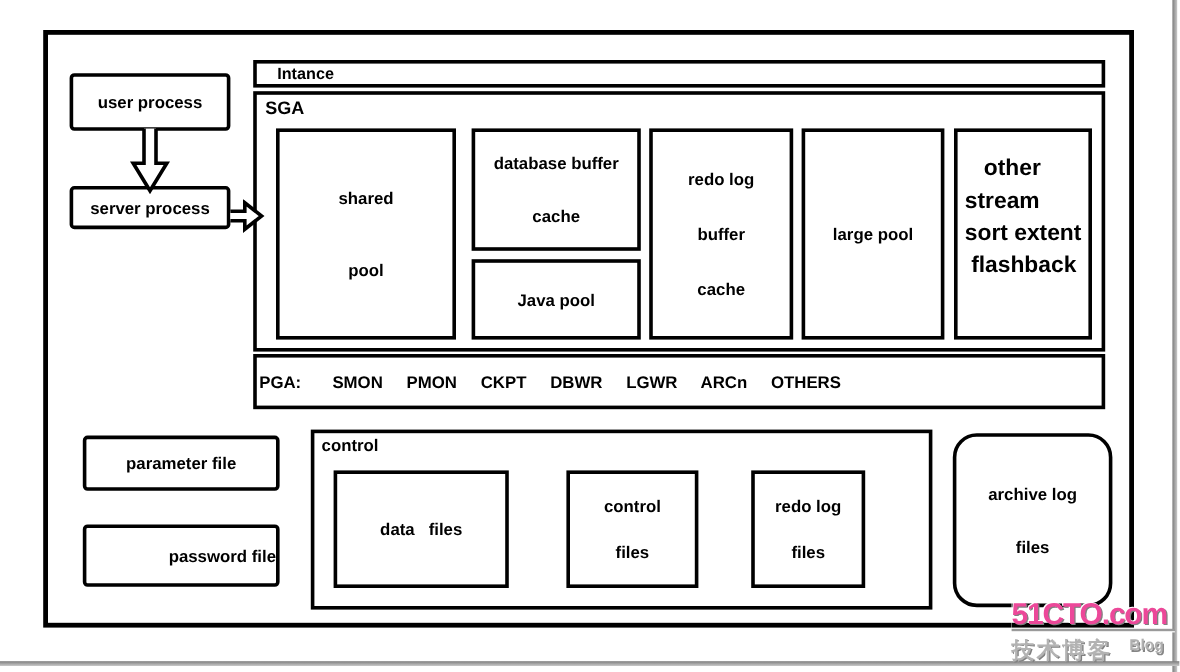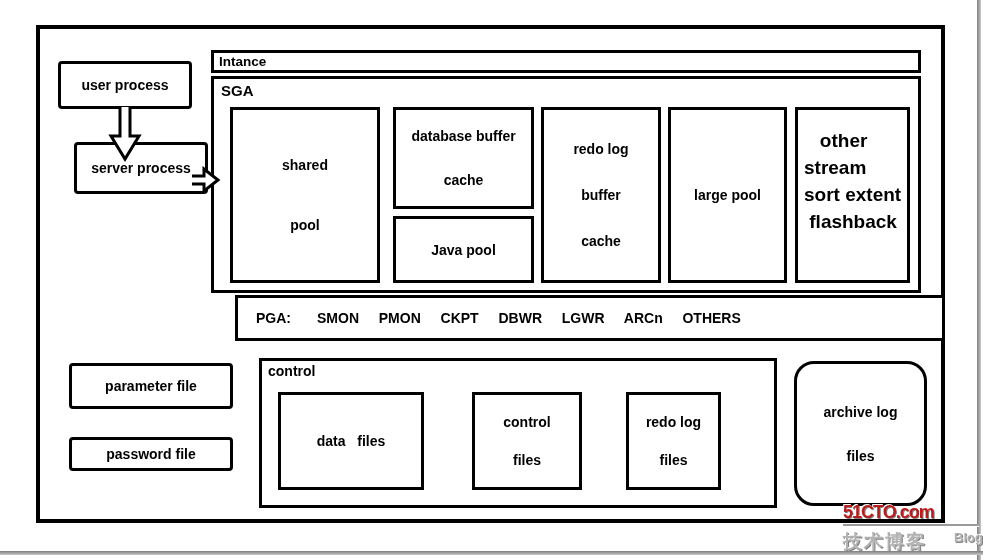--- a/index.html
+++ b/index.html
@@ -10,35 +10,35 @@
   .box      { position:absolute; border:3px solid #000; background:#fff; }
   .rounded  { border-radius:4px; }
   .center   { display:flex; align-items:center; justify-content:center; text-align:center; }
   .lbl      { font-weight:bold; font-size:14px; white-space:pre-line; }
 
   
   #outer { left:36px; top:25px; width:909px; height:498px; border-width:4px; }
 
   
   #user-process   { left:58px;  top:61px;  width:134px; height:48px; }
-  #server-process { left:58px;  top:142px; width:134px; height:52px;margin-left:16px; }
+  #server-process { left:58px;  top:155px; width:134px; height:36px; }
   #parameter-file { left:69px;  top:363px; width:164px; height:46px; }
-  #password-file  { left:69px;  top:437px; width:164px; height:34px; }
+  #password-file  { left:69px;  top:437px; width:164px; height:52px;justify-content:flex-end; }
 
   
   .arrow { position:absolute; z-index:5; }
   #down-arrow  { left:103px; top:106px; }
   #right-arrow { left:191px; top:166px; }
 
   
-  #instance-bar { left:211px; top:50px;  width:710px; height:23px; display:flex; align-items:center; padding-left:5px; }
+  #instance-bar { left:211px; top:50px;  width:710px; height:23px; display:flex; align-items:center; padding-left:17px; }
   #instance-bar .lbl { font-size:13.5px; }
   #sga-box      { left:211px; top:76px;  width:710px; height:217px; }
   #sga-title    { position:absolute; left:7px; top:3px; font-weight:bold; font-size:15px; }
-  #pga-bar      { left:211px; top:295px; width:710px; height:46px; display:flex; align-items:center; padding-left:18px;margin-left:24px; }
+  #pga-bar      { left:211px; top:295px; width:710px; height:46px; display:flex; align-items:center; padding-left:2px; }
   #pga-bar .pga-label { font-weight:bold; font-size:14px; margin-right:26px; }
   #pga-bar .pga-procs { font-weight:bold; font-size:14px; white-space:pre; word-spacing:6px; }
 
   
   #shared-pool   { left:230px; top:107px; width:150px; height:176px; }
   #shared-pool   .lbl { line-height:60px; }
   #db-buffer     { left:393px; top:107px; width:141px; height:102px; }
   #db-buffer     .lbl { line-height:44px; }
   #java-pool     { left:393px; top:216px; width:141px; height:67px; }
   #redo-buffer   { left:541px; top:107px; width:120px; height:176px; }
@@ -53,24 +53,24 @@
   #data-files     { left:278px; top:392px; width:146px; height:98px;text-align:right; }
   #data-files     .lbl { white-space:pre; }
   #control-files  { left:472px; top:392px; width:110px; height:98px; }
   #control-files  .lbl, #redo-files .lbl { line-height:38px; }
   #redo-files     { left:626px; top:392px; width:95px;  height:98px; }
   #archive-log    { left:794px; top:361px; width:133px; height:145px; border-radius:20px; }
   #archive-log    .lbl { line-height:44px; }
 
   
   #watermark { position:absolute; left:843px; top:500px; z-index:8; width:136px; }
-  #wm-site { font-weight:bold; font-size:18px; letter-spacing:-1px; color:#b91c1c;
+  #wm-site { font-weight:bold; font-size:25px; letter-spacing:-1px; color:#ec4899;
              text-shadow:-1px -1px 0 #ffffff, 1px 1px 0 #808080;
              border-bottom:2px solid #9a9a9a; box-shadow:0 1px 0 #fff; line-height:24px; white-space:nowrap; }
-  #wm-row2 { display:flex; align-items:flex-start; gap:27px; margin-top:3px; }
+  #wm-row2 { display:flex; align-items:flex-start; gap:14px; margin-top:3px; }
   #wm-tagline { font-weight:bold; font-size:19px; color:#b3b3b3; letter-spacing:2px;
                 text-shadow:-1px -1px 0 #ffffff, 1px 1px 0 #808080; white-space:nowrap; }
   #wm-badge { font-weight:bold; font-size:13px; color:#b0b0b0;
               text-shadow:-1px -1px 0 #ffffff, 1px 1px 0 #858585; margin-top:1px; }
 
   
   #edge-right  { position:absolute; left:977px; top:0;    width:4px;  height:560px;
                  background:linear-gradient(to right,#7d7d7d,#c9c9c9); }
   #edge-bottom { position:absolute; left:0;    top:551px; width:983px; height:4px;
                  background:linear-gradient(to bottom,#7d7d7d,#c9c9c9); }

